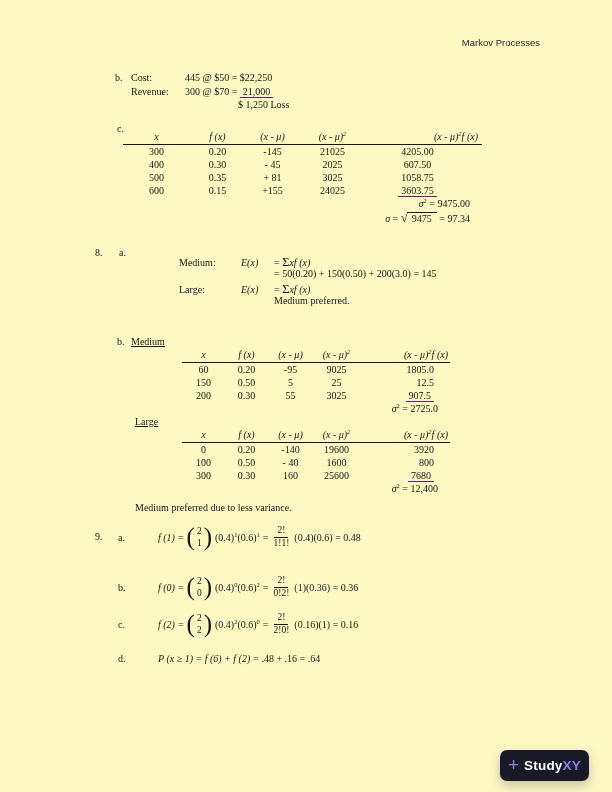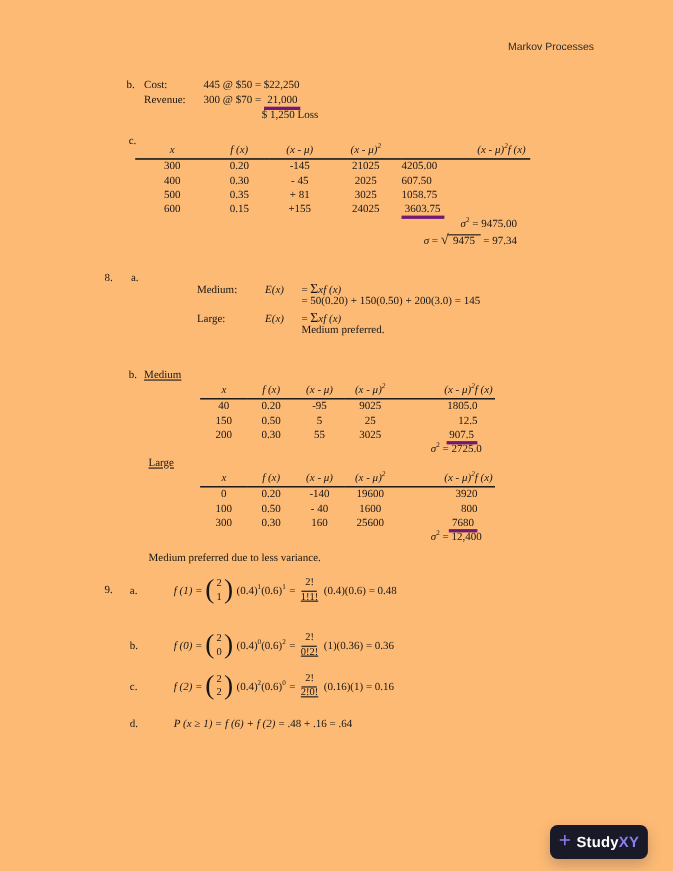--- a/index.html
+++ b/index.html
@@ -1,46 +1,46 @@
 <!DOCTYPE html>
 <html><head>
 <meta charset="utf-8">
 <style>
   * { margin:0; padding:0; box-sizing:border-box; }
   body { background:#ffffff; }
   .page {
-    position:relative; width:612px; height:792px; background:#fdba74;
+    position:relative; width:612px; height:792px; background:#fef9c3;
     font-family:"Liberation Serif", serif; font-size:10px; color:#161616;
     overflow:hidden;
   }
   .abs { position:absolute; }
   .it { font-style:italic; }
 
   
   .doc-header {
     top:37px; left:0; width:540px; text-align:right;
     font-family:"Liberation Sans", sans-serif; font-size:9.5px; color:#2a2a2a;
   }
 
   
   .section-b { top:71px; left:115px; line-height:13.5px; }
   .sb-row { display:flex; }
   .sb-label { width:16px; }
   .sb-name { width:54px; }
-  .ul { border-bottom:3px solid #701a75; padding:0 3px 0.5px; }
+  .ul { border-bottom:1px solid #701a75; padding:0 3px 0.5px; }
   .sb-total { padding-left:53px; }
 
   
   .stat-table { border-collapse:collapse; table-layout:fixed; font-size:10px; }
   .stat-table th {
     font-weight:normal; font-style:italic; text-align:center;
     border-bottom:1px solid #161616; padding:0 0 2px 0; height:13px;
   }
   .stat-table td { text-align:center; padding:0; height:13px; vertical-align:middle; }
-  .c-table td.last { text-align:left; padding-right:12px; }
+  .c-table td.last { text-align:center; padding-right:12px; }
   .c-table th.last-h { text-align:right; padding-right:4px; }
   .ml-table td.last { text-align:right; padding-right:16px; }
   .ml-table th.last-h { text-align:right; padding-right:2px; }
   sup { font-size:6.5px; line-height:0; vertical-align:super; }
 
   .sigma-row { position:absolute; text-align:right; font-size:10px; line-height:13px; }
   .rad { font-size:13px; margin-right:-1px; }
   .radicand { border-top:1px solid #161616; padding:0 5px; }
 
   
@@ -52,21 +52,21 @@
   .u-label { text-decoration:underline; }
 
   
   .q9-item { position:absolute; left:118px; display:flex; align-items:center; gap:3px; height:30px; }
   .q9-label { width:37px; align-self:center; }
   .binom { display:inline-flex; align-items:center; }
   .paren { font-size:25px; font-weight:200; line-height:0.95; font-family:"Liberation Serif", serif; }
   .nk { display:inline-flex; flex-direction:column; align-items:center; font-size:9.5px; line-height:1.3; padding:0 2px; }
   .frac { display:inline-flex; flex-direction:column; align-items:center; font-size:9.5px; line-height:1.18; margin:0 2px; }
   .fnum { border-bottom:1px solid #161616; padding:0 3px 0.5px; }
-  .fden { padding-top:0.5px;text-decoration:underline; }
+  .fden { padding-top:0.5px; }
   .q9-d { height:14px; }
 
   
   .logo-badge {
     position:absolute; left:500px; top:750px; width:89px; height:31px;
     border-radius:7px; display:flex; align-items:center; justify-content:center;
     gap:5px; font-family:"Liberation Sans", sans-serif;
     box-shadow:0 5px 12px rgba(40,40,70,0.25); cursor:pointer;
   }
   .logo-plus { font-size:19px; font-weight:400; line-height:1; margin-top:-2px; }
@@ -197,21 +197,21 @@
       <tr>
         <th>x</th>
         <th>f (x)</th>
         <th>(x - μ)</th>
         <th><span>(x - μ)</span><sup>2</sup></th>
         <th class="last-h"><span>(x - μ)</span><sup>2</sup><span>f (x)</span></th>
       </tr>
     </thead>
     <tbody>
       <tr>
-        <td>40</td>
+        <td>60</td>
           <td>0.20</td>
           <td>-95</td>
           <td>9025</td>
           <td class="last">1805.0</td>
       </tr>
       <tr>
         <td>150</td>
           <td>0.50</td>
           <td>5</td>
           <td>25</td>

